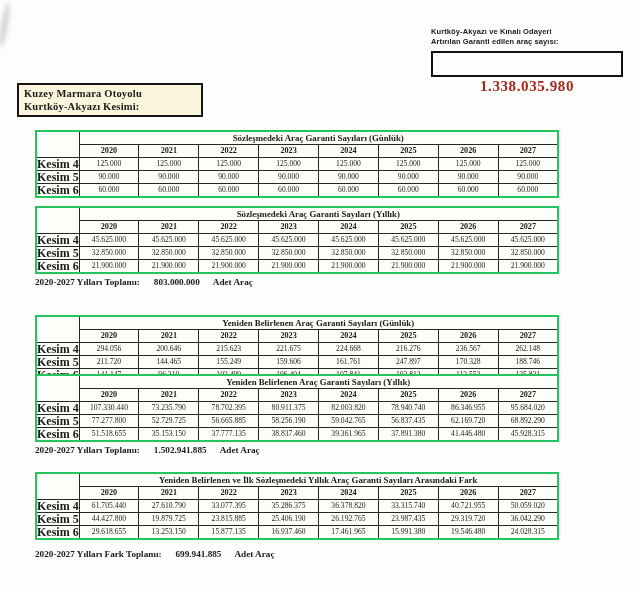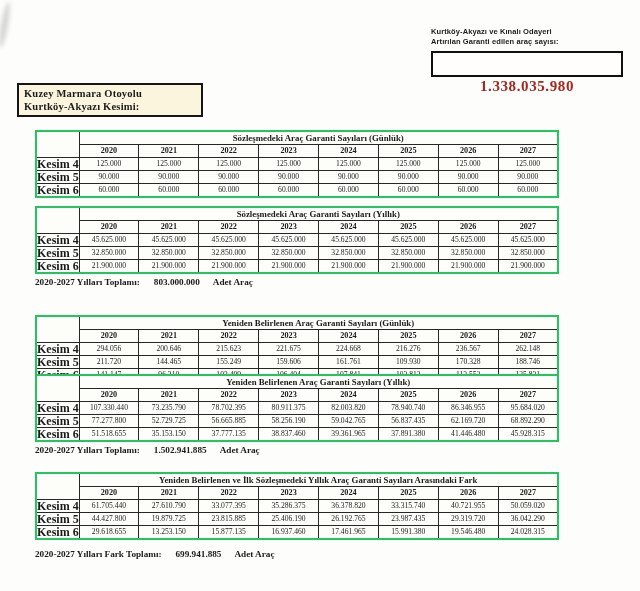--- a/index.html
+++ b/index.html
@@ -221,21 +221,21 @@
           <td class="val">236.567</td>
           <td class="val">262.148</td>
         </tr>
         <tr>
           <td class="lbl">Kesim 5</td>
           <td class="val">211.720</td>
           <td class="val">144.465</td>
           <td class="val">155.249</td>
           <td class="val">159.606</td>
           <td class="val">161.761</td>
-          <td class="val">109.930</td>
+          <td class="val">247.897</td>
           <td class="val">170.328</td>
           <td class="val">188.746</td>
         </tr>
         <tr>
           <td class="lbl">Kesim 6</td>
           <td class="val">141.147</td>
           <td class="val">96.310</td>
           <td class="val">103.499</td>
           <td class="val">106.404</td>
           <td class="val">107.841</td>

